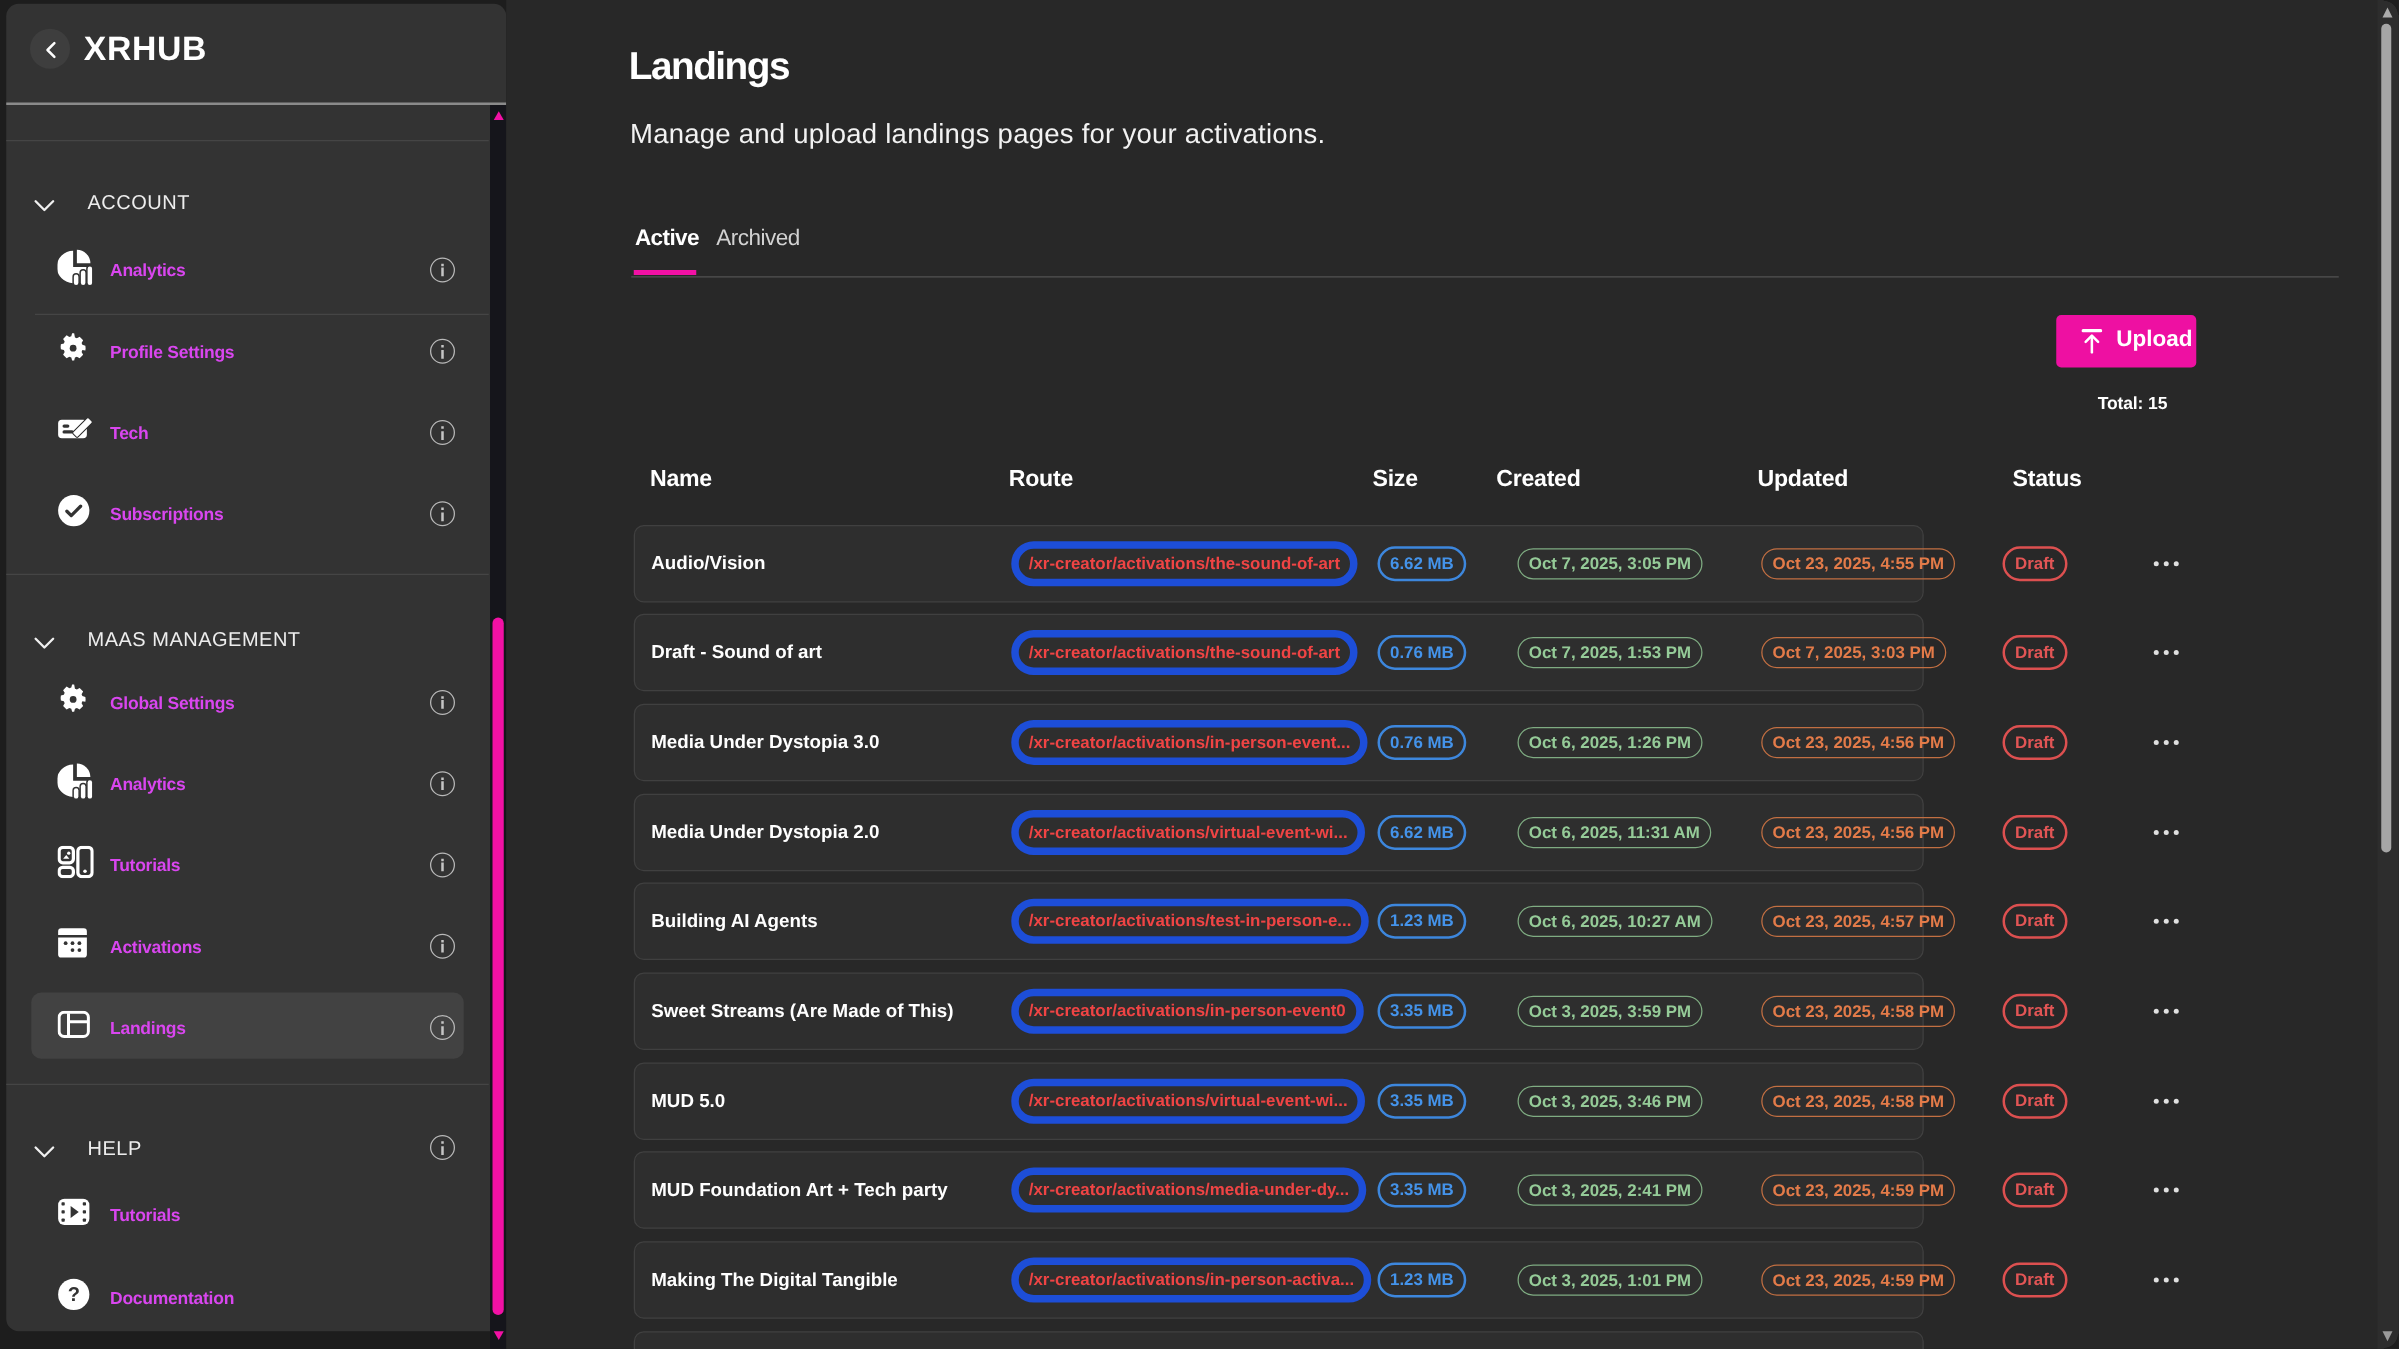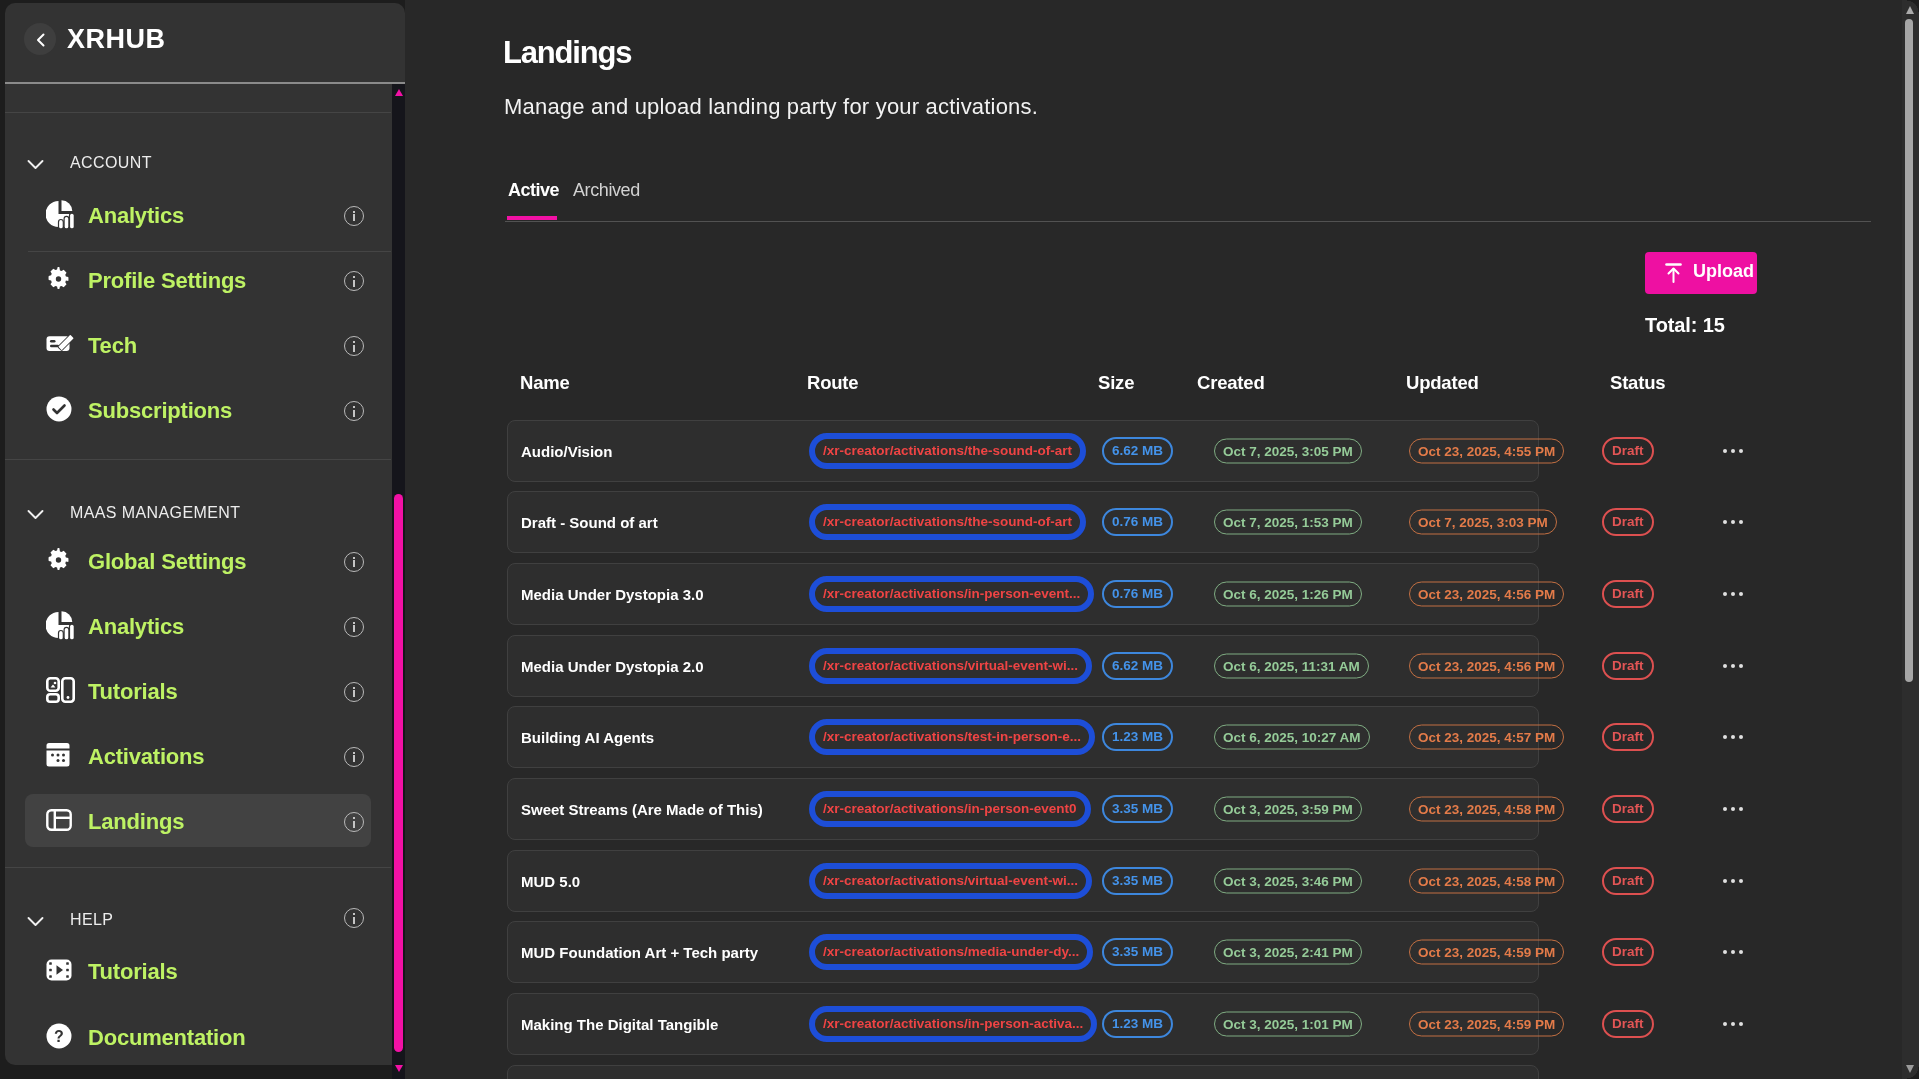--- a/index.html
+++ b/index.html
@@ -25,21 +25,21 @@
 #sbscroll .thumb { position:absolute; left:2px; top:410px; width:9px; height:558px;
   border-radius:5px; background:#f211a5; }
 .sep { position:absolute; left:0; width:386px; height:1px; background:#454545; }
 .sec-h { position:absolute; left:0; width:380px; height:22px; }
 .sec-h .chev { position:absolute; left:22px; top:5.5px; }
 .sec-h .lbl { position:absolute; left:65px; top:3.5px; font-size:16px; color:#ededed;
   letter-spacing:0.4px; }
 .nav-item { position:absolute; left:0; width:387px; height:56px; }
 .nav-item .ic { position:absolute; left:41px; top:50%; transform:translateY(-50%); }
 .nav-item .lbl { position:absolute; left:83px; top:50%; transform:translateY(-50%);
-  font-size:22px; font-weight:bold; color:#bef264; letter-spacing:-0.2px; }
+  font-size:14px; font-weight:bold; color:#d946ef; letter-spacing:-0.2px; }
 .info { position:absolute; left:339px; top:50%; transform:translateY(-50%); width:20px;
   height:20px; border:1.5px solid #b9b9b9; border-radius:50%; }
 .info:before { content:""; position:absolute; left:8px; top:4px; width:1.5px; height:2px;
   background:#c5c5c5; }
 .info:after { content:""; position:absolute; left:8px; top:7.5px; width:1.5px; height:7px;
   background:#c5c5c5; }
 #hl { position:absolute; left:20px; top:791px; width:346px; height:53px;
   background:#424242; border-radius:8px; }
 
 #main { position:absolute; left:405px; top:0; width:1514px; height:1079px;
@@ -57,22 +57,22 @@
 #tab-arch { position:absolute; left:68px; top:2px; font-size:18px; color:#d2d2d2; letter-spacing:-0.4px; }
 #search { position:absolute; left:101px; top:252px; width:1109px; height:41px;
   border-radius:6px; background:#3b3b3b; }
 #search .ph { position:absolute; left:47px; top:10px; font-size:18px; color:#9b9b9b; }
 #search svg { position:absolute; left:14px; top:11px; }
 #upload { position:absolute; left:1240px; top:252px; width:112px; height:42px;
   border-radius:4px; background:#ee10a2; }
 #upload svg { position:absolute; left:20px; top:11px; }
 #upload .lbl { position:absolute; left:48px; top:9px; font-size:18px; font-weight:bold;
   color:#ffffff; }
-#total { position:absolute; left:1240px; top:314px; width:122px; text-align:left;
-  font-size:20px; font-weight:bold; color:#ffffff; letter-spacing:-0.1px; }
+#total { position:absolute; left:1240px; top:314px; width:122px; text-align:center;
+  font-size:14px; font-weight:bold; color:#ffffff; letter-spacing:-0.1px; }
 
 #thead { position:absolute; left:102px; top:371.5px; width:1366px; height:20px;
   font-size:18.5px; font-weight:bold; color:#ffffff; letter-spacing:-0.2px; }
 #thead span { position:absolute; top:0; }
 .rows { position:absolute; left:102px; top:0; width:1260px; }
 .row { position:absolute; left:0; width:1032px; height:62px; background:#2e2e2e;
   border:1px solid #404040; border-radius:8px; }
 .row .name { position:absolute; left:13px; top:50%; transform:translateY(-50%);
   font-size:15px; font-weight:bold; color:#ffffff; }
 .pill { position:absolute; top:50%; transform:translateY(-50%); white-space:nowrap;
@@ -260,21 +260,21 @@
             <circle cx="13" cy="13" r="12.5" fill="#ffffff"></circle>
             <text x="13" y="18.5" text-anchor="middle" font-family="Liberation Sans" font-size="16" font-weight="bold" fill="#333333">?</text>
           </svg></span>
     <span class="lbl">Documentation</span>
 
   </div>
     </nav>
 </div>
 <div id="main">
   <div id="h1">Landings</div>
-  <div id="sub">Manage and upload landing party for your activations.</div>
+  <div id="sub">Manage and upload landings pages for your activations.</div>
   <div id="tabs">
     <span id="tab-active">Active</span>
     <span id="tab-arch">Archived</span>
   </div>
   <div id="upload">
     <svg width="17" height="20" viewBox="0 0 17 20">
         <path d="M1.5 1.5 H15.5" stroke="#ffffff" stroke-width="2.6" stroke-linecap="round"></path>
         <path d="M8.5 19 V6" stroke="#ffffff" stroke-width="2" stroke-linecap="round"></path>
         <path d="M3.5 10.5 L8.5 5.5 L13.5 10.5" stroke="#ffffff" stroke-width="2" fill="none" stroke-linecap="round" stroke-linejoin="round"></path>
       </svg>

